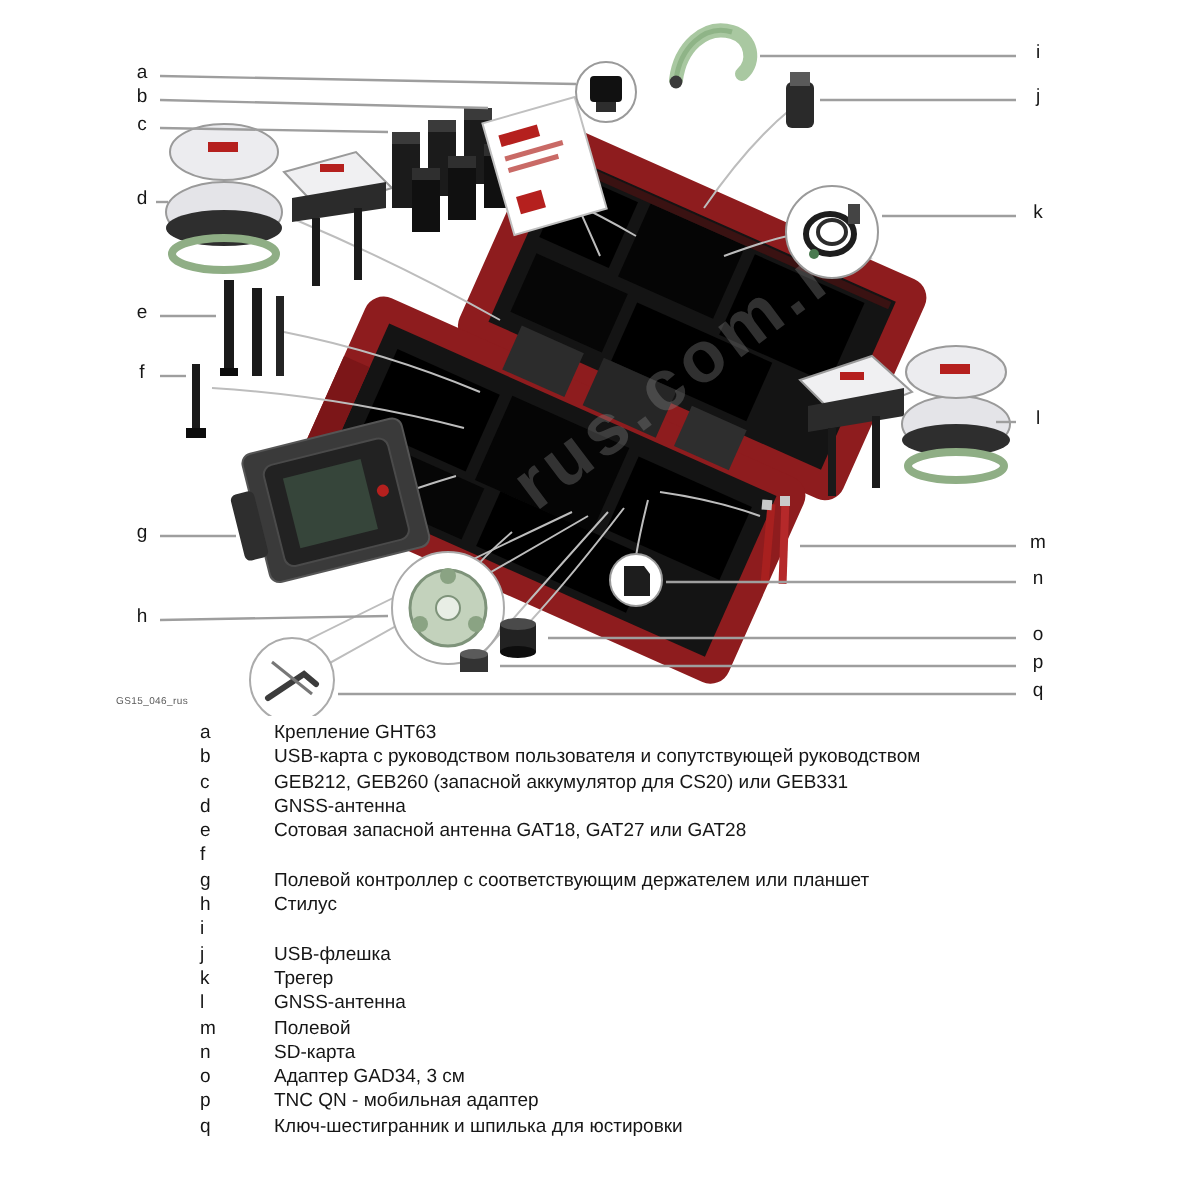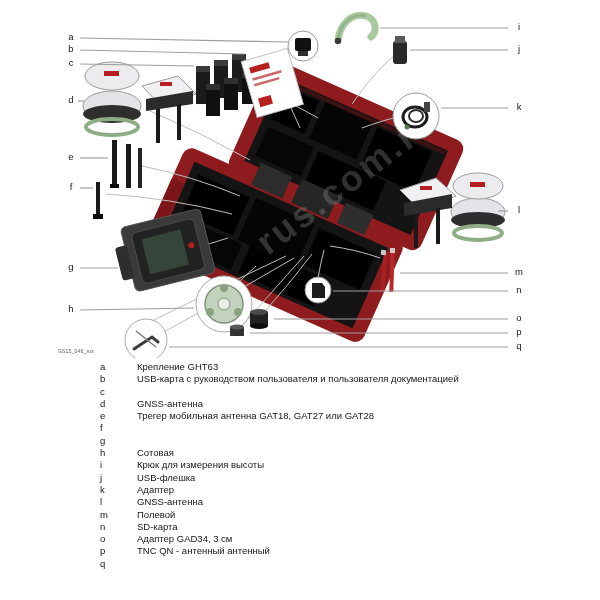--- a/index.html
+++ b/index.html
@@ -252,71 +252,73 @@
   <span class="fig-id">GS15_046_rus</span>
 </div>
 
 <div class="legend">
   <div class="lrow">
       <span class="ltr">a</span>
       <span class="ltx">Крепление GHT63</span>
     </div>
   <div class="lrow">
       <span class="ltr">b</span>
-      <span class="ltx">USB-карта с руководством пользователя и пользователя документацией</span>
+      <span class="ltx">USB-карта с руководством пользователя и сопутствующей руководством</span>
     </div>
   <div class="lrow">
       <span class="ltr">c</span>
+      <span class="ltx">GEB212, GEB260 (запасной аккумулятор для CS20) или GEB331</span>
     </div>
   <div class="lrow">
       <span class="ltr">d</span>
       <span class="ltx">GNSS-антенна</span>
     </div>
   <div class="lrow">
       <span class="ltr">e</span>
-      <span class="ltx">Трегер мобильная антенна GAT18, GAT27 или GAT28</span>
+      <span class="ltx">Сотовая запасной антенна GAT18, GAT27 или GAT28</span>
     </div>
   <div class="lrow">
       <span class="ltr">f</span>
     </div>
   <div class="lrow">
       <span class="ltr">g</span>
+      <span class="ltx">Полевой контроллер с соответствующим держателем или планшет</span>
     </div>
   <div class="lrow">
       <span class="ltr">h</span>
-      <span class="ltx">Сотовая</span>
+      <span class="ltx">Стилус</span>
     </div>
   <div class="lrow">
       <span class="ltr">i</span>
-      <span class="ltx">Крюк для измерения высоты</span>
     </div>
   <div class="lrow">
       <span class="ltr">j</span>
       <span class="ltx">USB-флешка</span>
     </div>
   <div class="lrow">
       <span class="ltr">k</span>
-      <span class="ltx">Адаптер</span>
+      <span class="ltx">Трегер</span>
     </div>
   <div class="lrow">
       <span class="ltr">l</span>
       <span class="ltx">GNSS-антенна</span>
     </div>
   <div class="lrow">
       <span class="ltr">m</span>
       <span class="ltx">Полевой</span>
     </div>
   <div class="lrow">
       <span class="ltr">n</span>
       <span class="ltx">SD-карта</span>
     </div>
   <div class="lrow">
       <span class="ltr">o</span>
       <span class="ltx">Адаптер GAD34, 3 см</span>
     </div>
   <div class="lrow">
       <span class="ltr">p</span>
-      <span class="ltx">TNC QN - антенный антенный</span>
+      <span class="ltx">TNC QN - мобильная адаптер</span>
     </div>
   <div class="lrow">
       <span class="ltr">q</span>
+      <span class="ltx">Ключ-шестигранник и шпилька для юстировки</span>
     </div>
 </div>
 
 </body></html>

